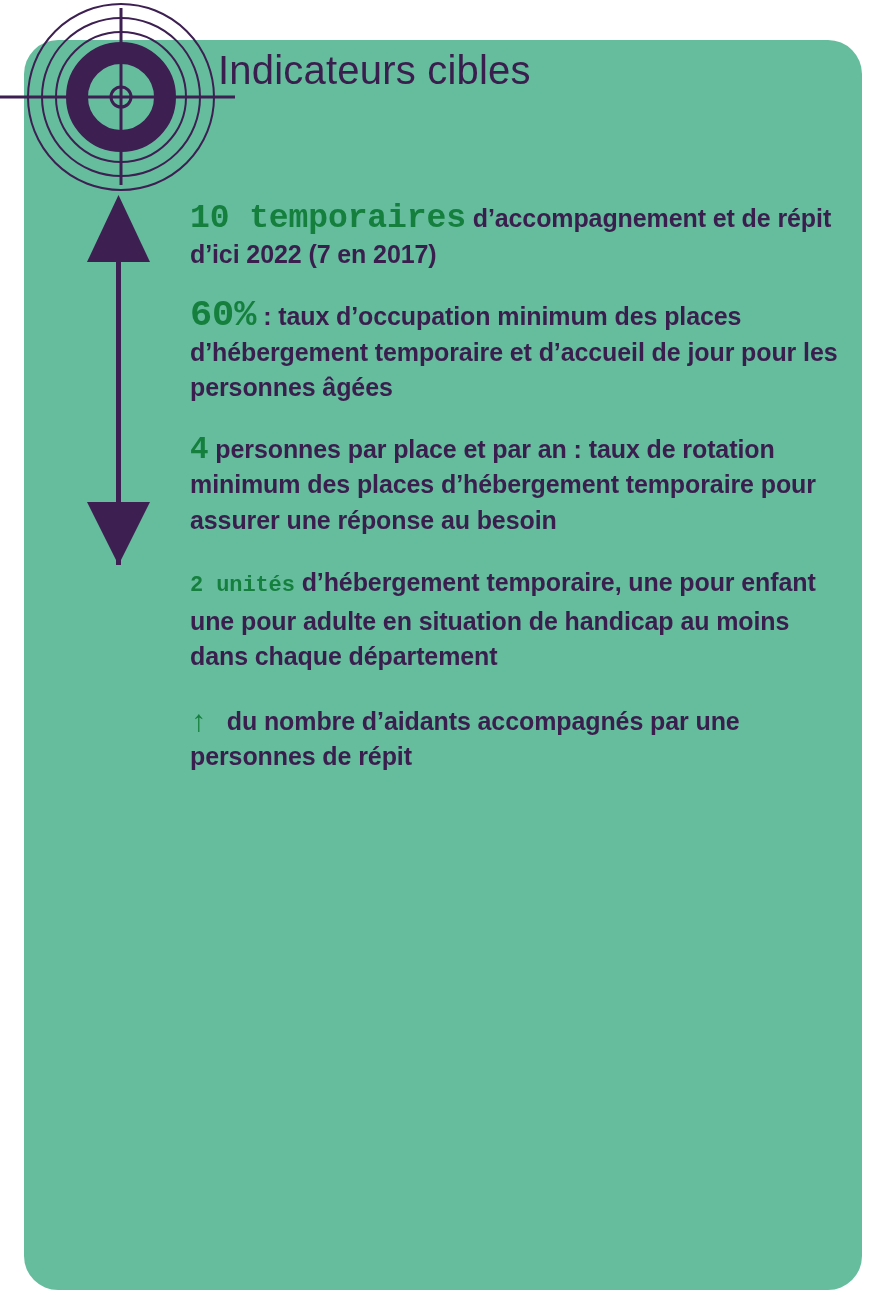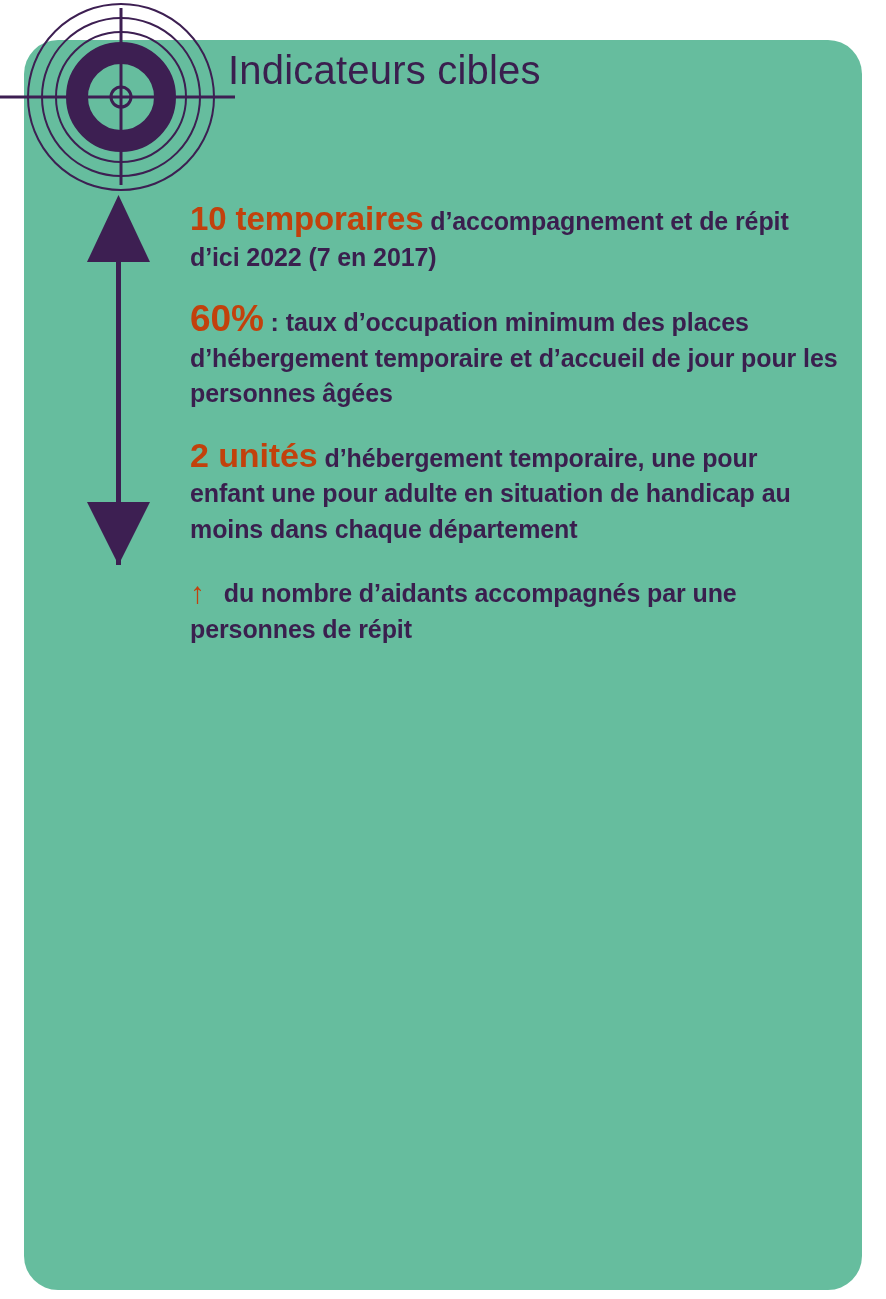--- a/index.html
+++ b/index.html
@@ -41,21 +41,21 @@
     position: absolute;
     left: 78px;
     top: 190px;
     width: 84px;
     height: 390px;
   }
 
   
   #page-title {
     position: absolute;
-    left: 228px;
+    left: 218px;
     top: 44px;
     font-size: 40px;
     font-weight: 400;
     color: #3a1f4e;
     letter-spacing: 0.2px;
     line-height: 52px;
     white-space: nowrap;
   }
 
   
@@ -68,41 +68,42 @@
 
   .indicator-item {
     font-size: 25px;
     font-weight: bold;
     color: #3a1f4e;
     line-height: 35.5px;
     letter-spacing: -0.1px;
   }
 
   .indicator-item .lead {
-    color: #c2410c;
+    color: #15803d;
+    font-family: Liberation Mono, monospace;
   }
 
   
   .indicator-item[data-idx="0"]            { margin-bottom: 26px; }
   .indicator-item[data-idx="0"] .lead      { font-size: 33px; }
 
   .indicator-item[data-idx="1"]            { margin-bottom: 26px; }
   .indicator-item[data-idx="1"] .lead      { font-size: 33px; }
 
   .indicator-item[data-idx="2"]            { margin-bottom: 26px; }
   .indicator-item[data-idx="2"] .lead      { font-size: 37px; }
 
   .indicator-item[data-idx="3"]            { margin-bottom: 27px; }
   .indicator-item[data-idx="3"] .lead      { font-size: 31px; }
 
   .indicator-item[data-idx="4"]            { margin-bottom: 27px; }
   .indicator-item[data-idx="4"] .lead      { font-size: 31px; }
 
   .indicator-item[data-idx="5"]            { margin-bottom: 29px; }
-  .indicator-item[data-idx="5"] .lead      { font-size: 34px; text-align: right; }
+  .indicator-item[data-idx="5"] .lead      { font-size: 22px; text-align: right; }
 
   .indicator-item[data-idx="6"] .lead      { font-size: 30px; }
 
   .arrow-glyph {
     display: inline-block;
     color: #ffffff;
     font-size: 30px;
     line-height: 1;
     padding-right: 12px;
     vertical-align: -1px;
@@ -139,18 +140,19 @@
 <div id="page-title">Indicateurs cibles</div>
 
 <div id="indicator-list">
 
   <p class="indicator-item" data-idx="0"><span class="lead">10</span><span class="lead lead-extra"> temporaires</span><span class="body"> d’accompagnement et de répit d’ici 2022 (7 en 2017)</span></p>
 
 
   <p class="indicator-item" data-idx="2"><span class="lead">60%</span><span class="body"> : taux d’occupation minimum des places d’hébergement temporaire et d’accueil de jour pour les personnes âgées</span></p>
 
 
+  <p class="indicator-item" data-idx="4"><span class="lead">4</span><span class="body"> personnes par place et par an : taux de rotation minimum des places d’hébergement temporaire pour assurer une réponse au besoin</span></p>
 
   <p class="indicator-item" data-idx="5"><span class="lead">2 unités</span><span class="body"> d’hébergement temporaire, une pour enfant une pour adulte en situation de handicap au moins dans chaque département</span></p>
 
   <p class="indicator-item" data-idx="6"><span class="lead arrow-glyph">↑</span><span class="body"> du nombre d’aidants accompagnés par une personnes de répit</span></p>
 
 </div>
 
 </body></html>

